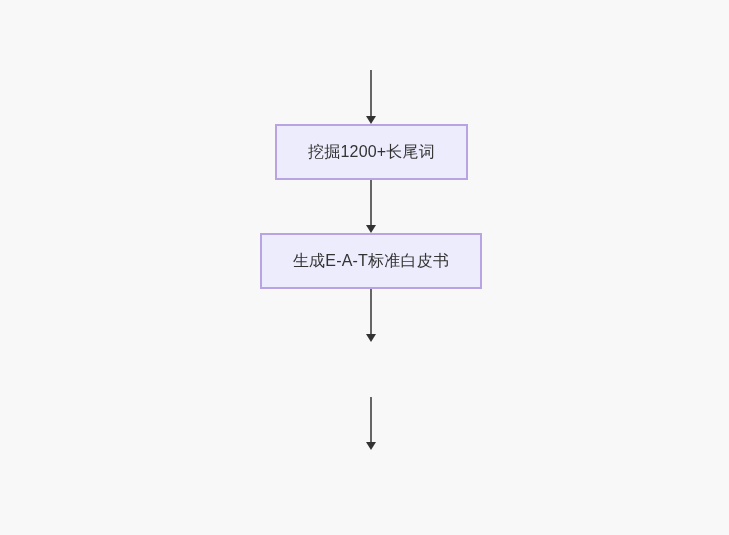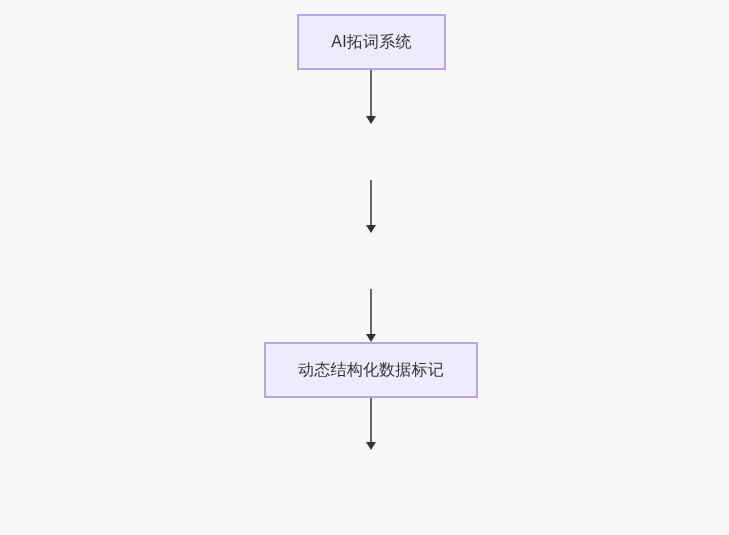--- a/index.html
+++ b/index.html
@@ -64,19 +64,19 @@
       <polygon class="edge-head" points="5,45 15,45 10,53"></polygon>
     </svg>
     <svg class="edge" width="20" height="53" style="left: 361px; top: 289px;">
       <line class="edge-line" x1="10" y1="0" x2="10" y2="46" stroke="#666666"></line>
       <polygon class="edge-head" points="5,45 15,45 10,53"></polygon>
     </svg>
     <svg class="edge" width="20" height="53" style="left: 361px; top: 397px;">
       <line class="edge-line" x1="10" y1="0" x2="10" y2="46" stroke="#666666"></line>
       <polygon class="edge-head" points="5,45 15,45 10,53"></polygon>
     </svg>
-    <div class="node" style="left: 297px; top: 14px; width: 149px; height: 56px; background: rgb(236, 236, 252); border-color: rgb(184, 164, 227); color: rgb(51, 51, 51);">
-      <span class="node-label">AI拓词系统</span>
+    <div class="node" style="left: 275px; top: 124px; width: 193px; height: 56px; background: rgb(236, 236, 252); border-color: rgb(184, 164, 227); color: rgb(51, 51, 51);">
+      <span class="node-label">挖掘1200+长尾词</span>
     </div>
-    <div class="node" style="left: 264px; top: 342px; width: 214px; height: 56px; background: rgb(236, 236, 252); border-color: rgb(184, 164, 227); color: rgb(51, 51, 51);">
-      <span class="node-label">动态结构化数据标记</span>
+    <div class="node" style="left: 260px; top: 233px; width: 222px; height: 56px; background: rgb(236, 236, 252); border-color: rgb(184, 164, 227); color: rgb(51, 51, 51);">
+      <span class="node-label">生成E-A-T标准白皮书</span>
     </div>
   </div>
 
 </body></html>

